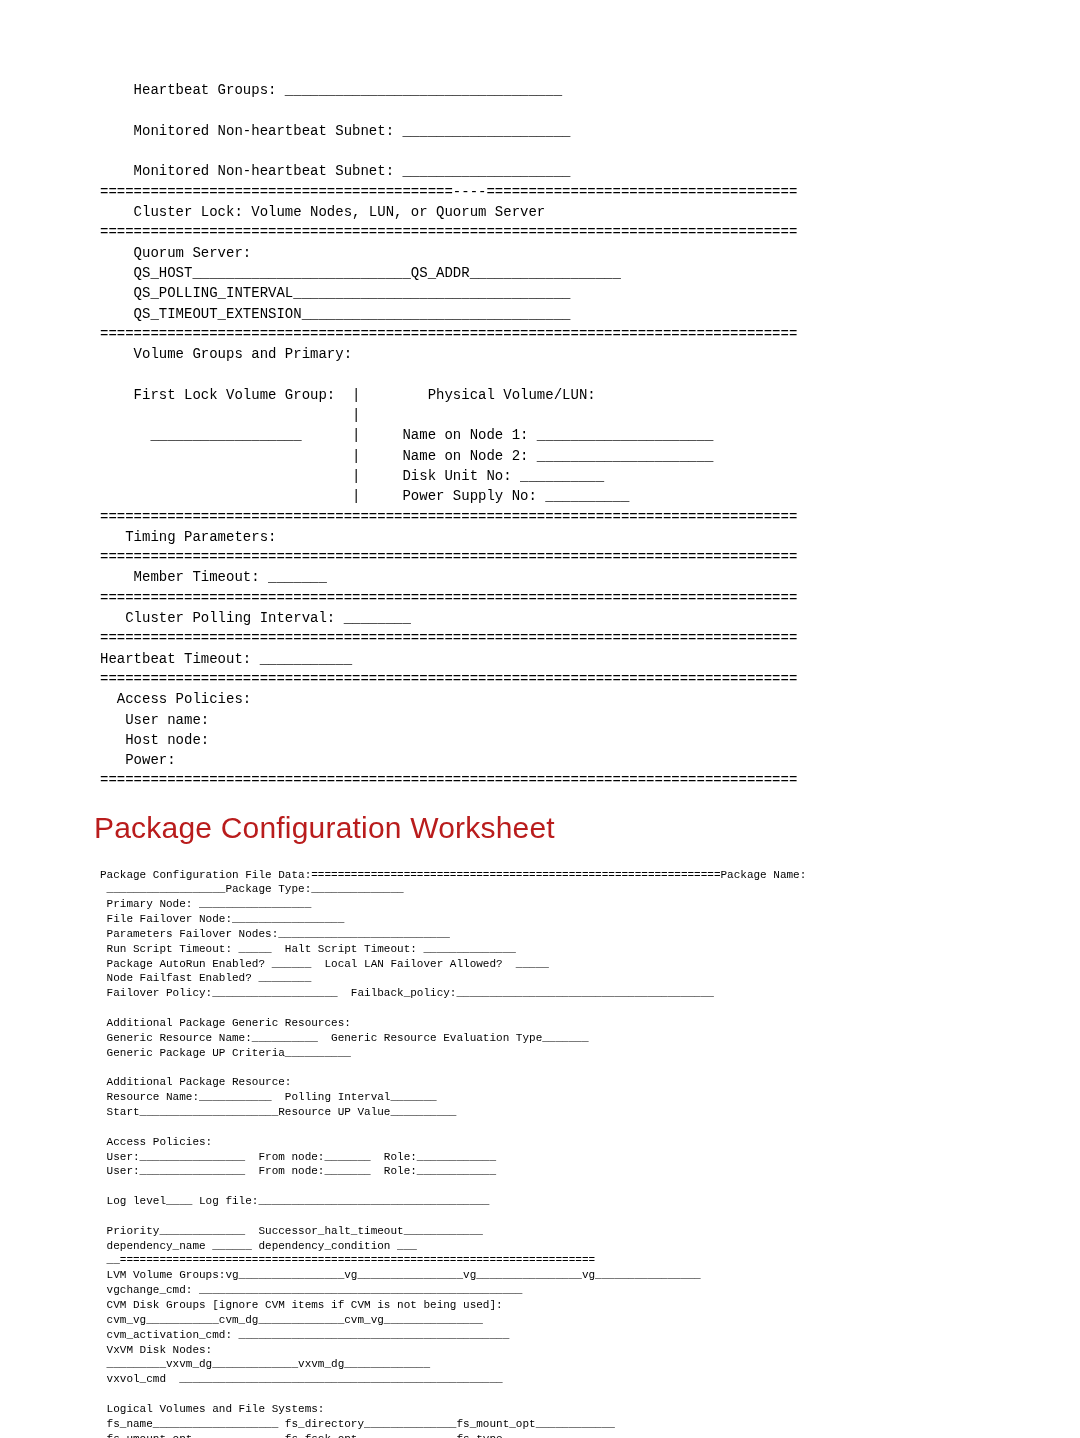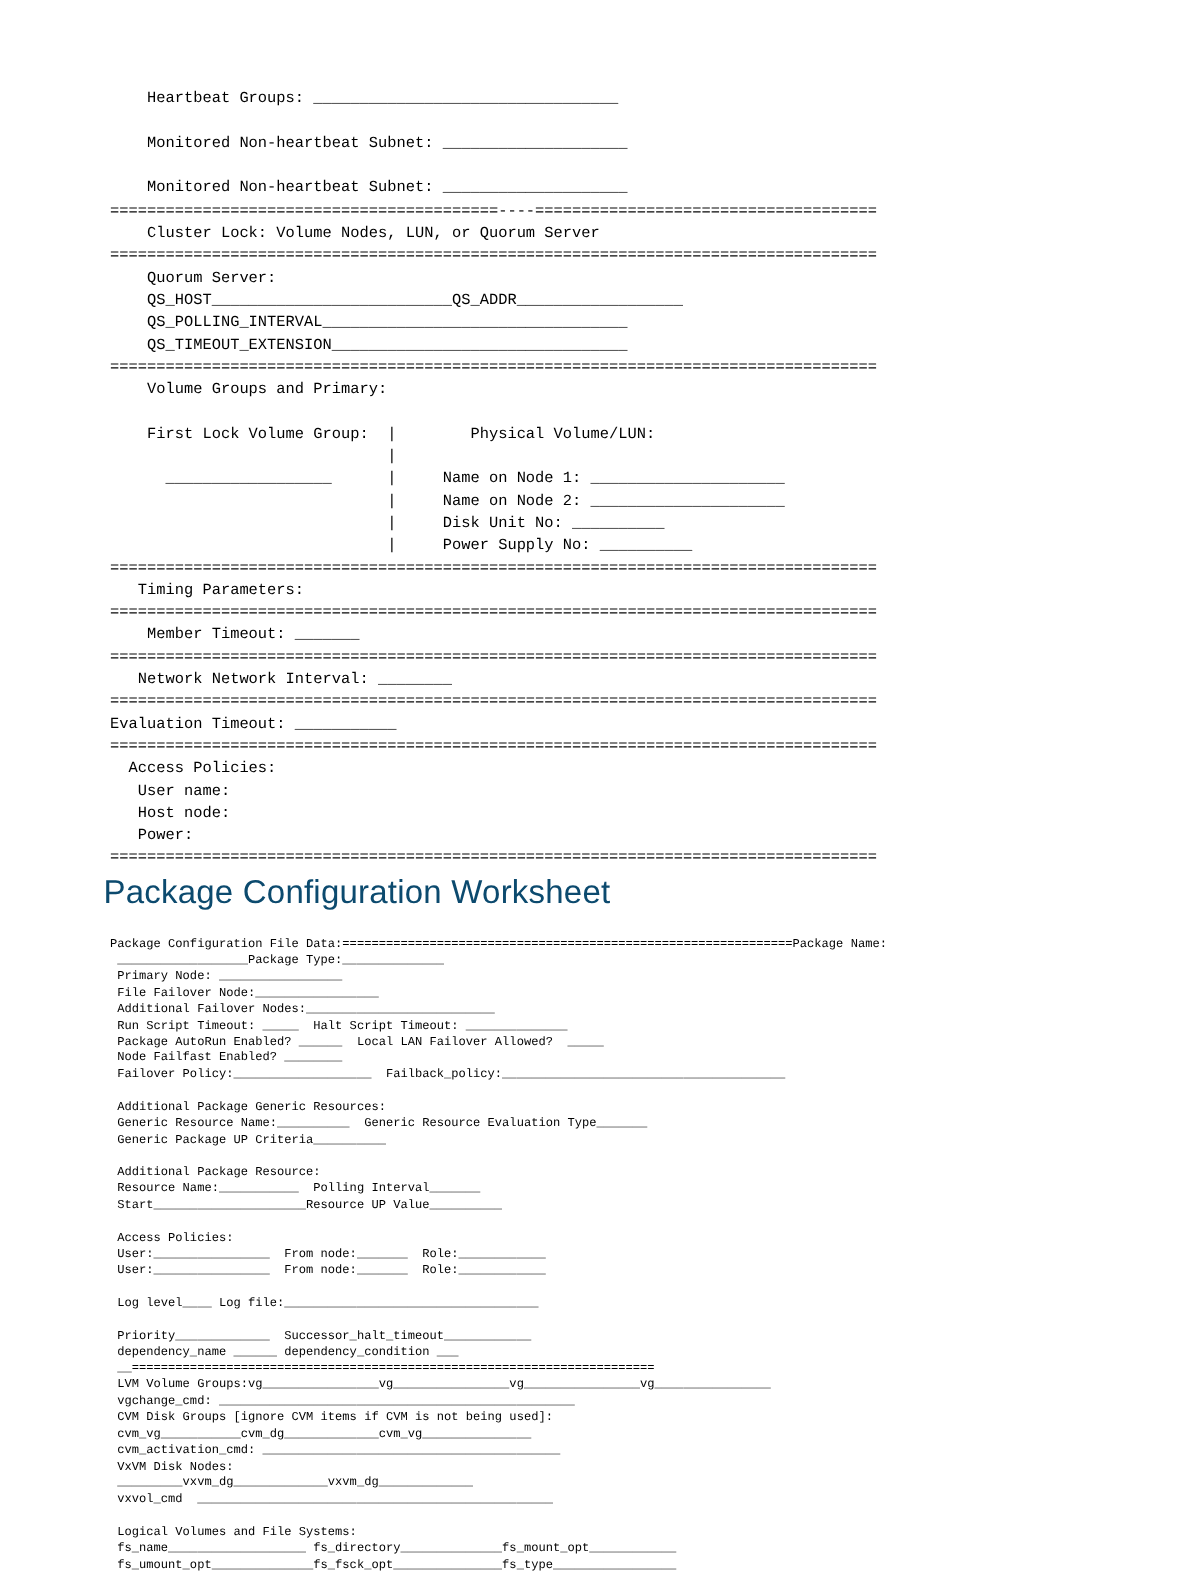--- a/index.html
+++ b/index.html
@@ -23,22 +23,22 @@
     white-space: pre;
   }
   .small {
     font-size: 11px;
     line-height: 1.35;
   }
   h2.section-title {
     font-family: Arial, Helvetica, sans-serif;
     font-weight: 300;
     font-size: 30px;
-    color: #0c4a6e;
-    margin: 4px 0 8px -6px;
+    color: #b91c1c;
+    margin: 20px 0 8px -6px;
     letter-spacing: 0.2px;
   }
 </style>
 </head>
 <body>
 
 <div class="page">
 
   <div class="mono">
 <span>    Heartbeat Groups: _________________________________</span>
@@ -60,39 +60,39 @@
 <span>                              |</span>
 <span>      __________________      |     Name on Node 1: _____________________</span>
 <span>                              |     Name on Node 2: _____________________</span>
 <span>                              |     Disk Unit No: __________</span>
 <span>                              |     Power Supply No: __________</span>
 <span>===================================================================================</span>
 <span>   Timing Parameters:</span>
 <span>===================================================================================</span>
 <span>    Member Timeout: _______</span>
 <span>===================================================================================</span>
-<span>   Network Network Interval: ________</span>
+<span>   Cluster Polling Interval: ________</span>
 <span>===================================================================================</span>
-<span>Evaluation Timeout: ___________</span>
+<span>Heartbeat Timeout: ___________</span>
 <span>===================================================================================</span>
 <span>  Access Policies:</span>
 <span>   User name:</span>
 <span>   Host node:</span>
 <span>   Power:</span>
 <span>===================================================================================</span>
 </div>
 
   <h2 class="section-title">Package Configuration Worksheet</h2>
 
   <div class="mono small">
 <span>Package Configuration File Data:==============================================================Package Name:</span>
 <span> __________________Package Type:______________</span>
 <span> Primary Node: _________________</span>
 <span> File Failover Node:_________________</span>
-<span> Additional Failover Nodes:__________________________</span>
+<span> Parameters Failover Nodes:__________________________</span>
 <span> Run Script Timeout: _____  Halt Script Timeout: ______________</span>
 <span> Package AutoRun Enabled? ______  Local LAN Failover Allowed?  _____</span>
 <span> Node Failfast Enabled? ________</span>
 <span> Failover Policy:___________________  Failback_policy:_______________________________________</span>
 <span></span>
 <span> Additional Package Generic Resources:</span>
 <span> Generic Resource Name:__________  Generic Resource Evaluation Type_______</span>
 <span> Generic Package UP Criteria__________</span>
 <span></span>
 <span> Additional Package Resource:</span>

